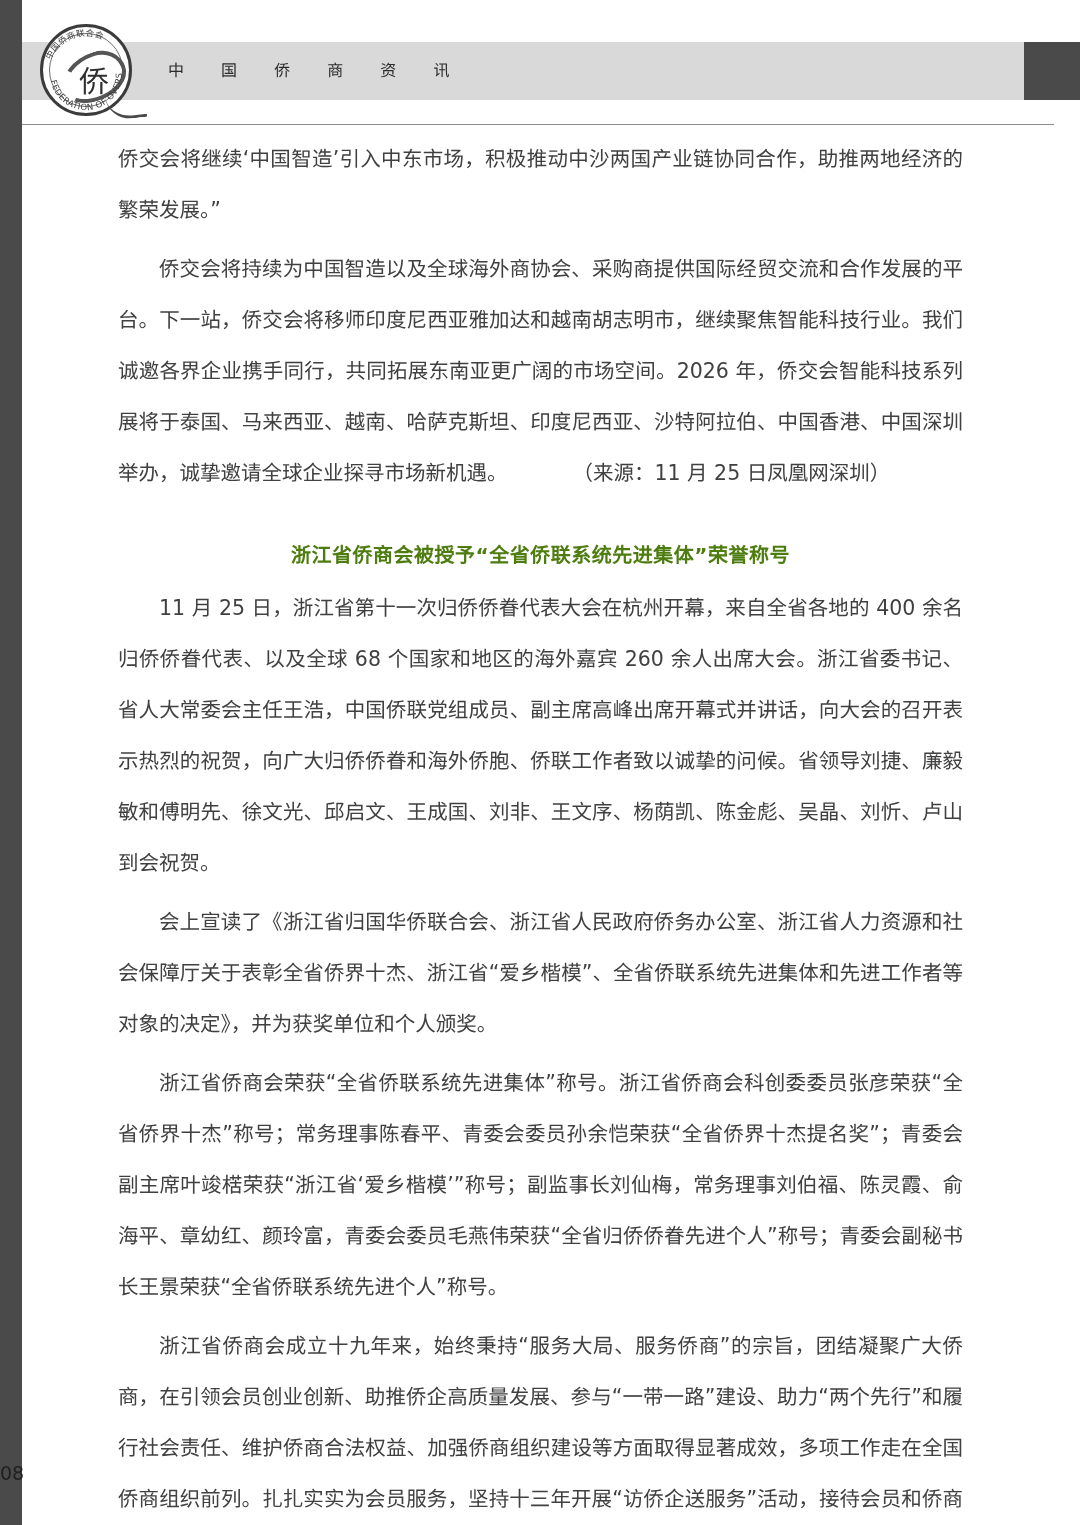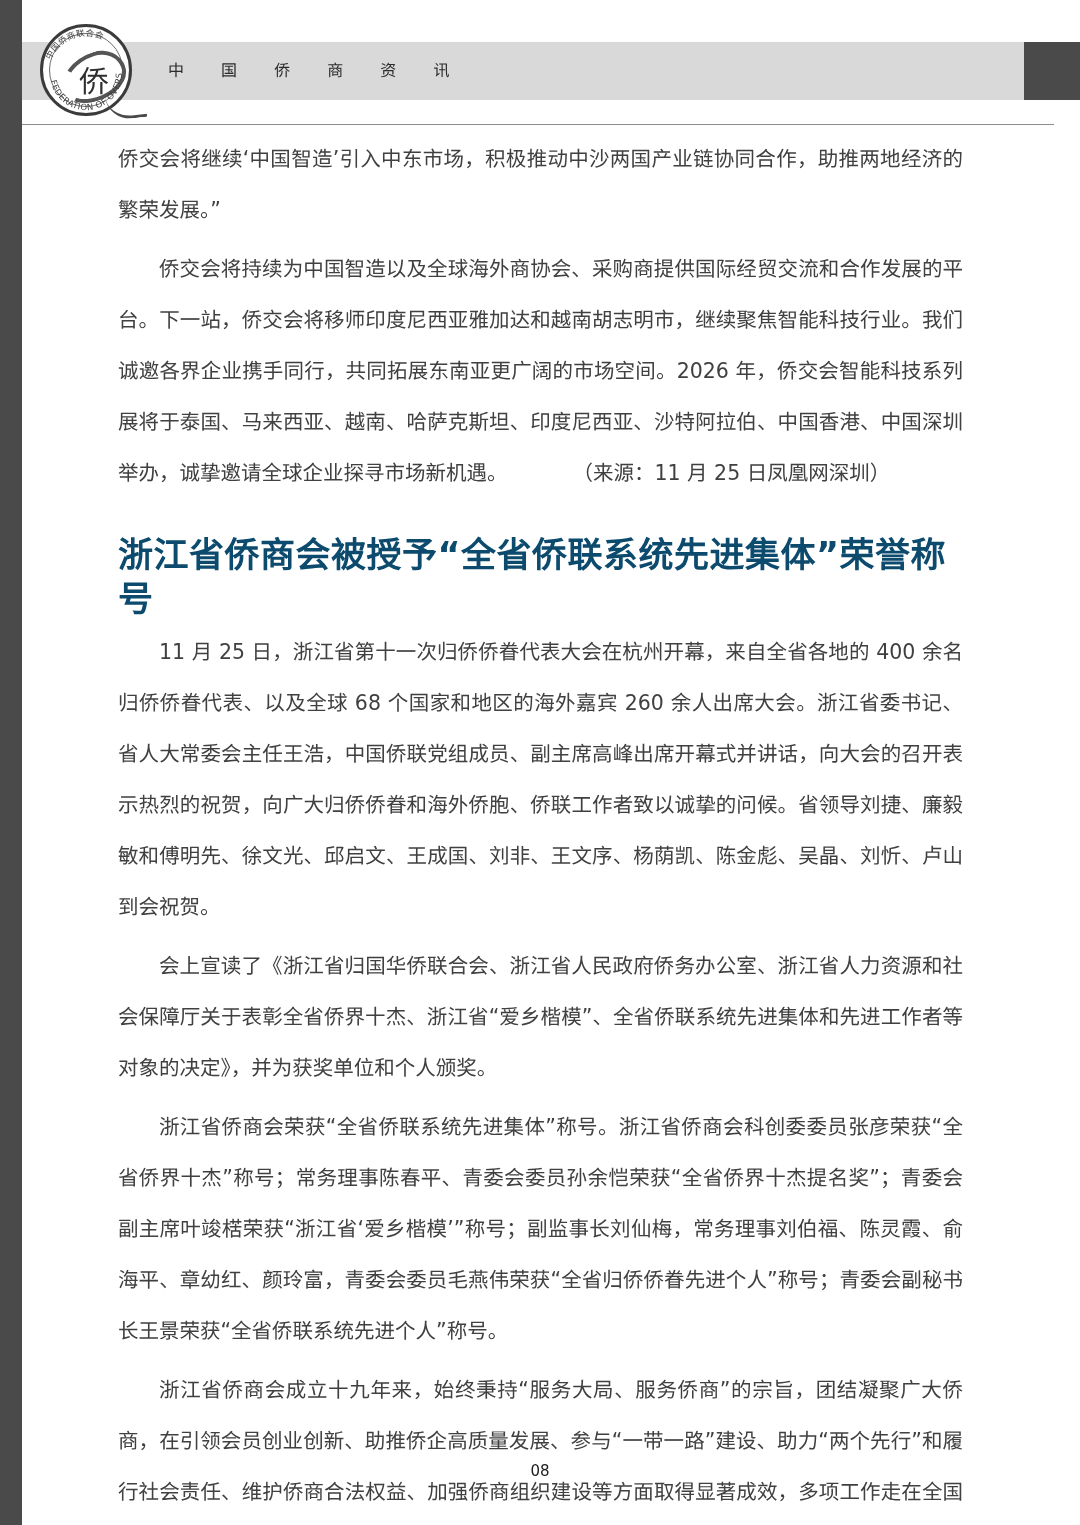--- a/index.html
+++ b/index.html
@@ -163,39 +163,38 @@
   }
   p.indent { text-indent: 2em; }
 
   .source {
     display: inline-block;
     margin-left: 24px;
   }
 
   h2.article-title {
     margin: 34px 0 6px 0;
-    font-size: 35px;
+    font-size: 20px;
     line-height: 44px;
-    text-align: left;
+    text-align: center;
     font-weight: bold;
     letter-spacing: 0.5px;
-    color: #0c4a6e;
+    color: #4d7c0f;
     font-family: "DejaVu Sans", "Liberation Sans", sans-serif;
   }
 
   .para-block p + p { margin-top: 8px; }
 
   
   .page-number {
     position: absolute;
     left: 0;
     top: 1462px;
     width: 1080px;
-    text-align: center;
-    font-size: 15px;
+    font-size: 19px;
     color: #202020;
     font-family: "DejaVu Sans", "Liberation Sans", sans-serif;
   }
 </style>
 </head>
 <body>
 
 <div class="page">
 
   <div class="left-bar"></div>

